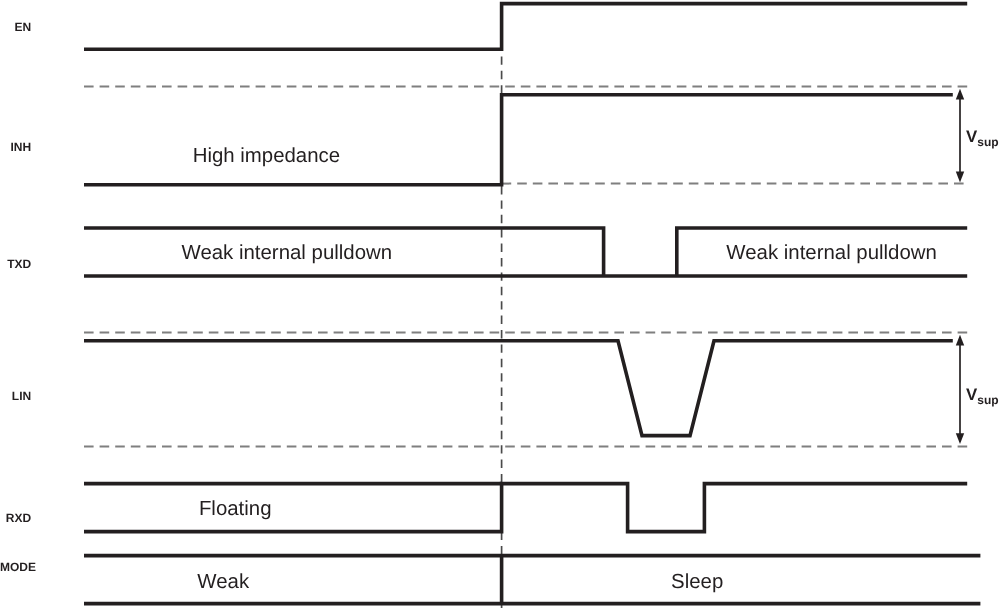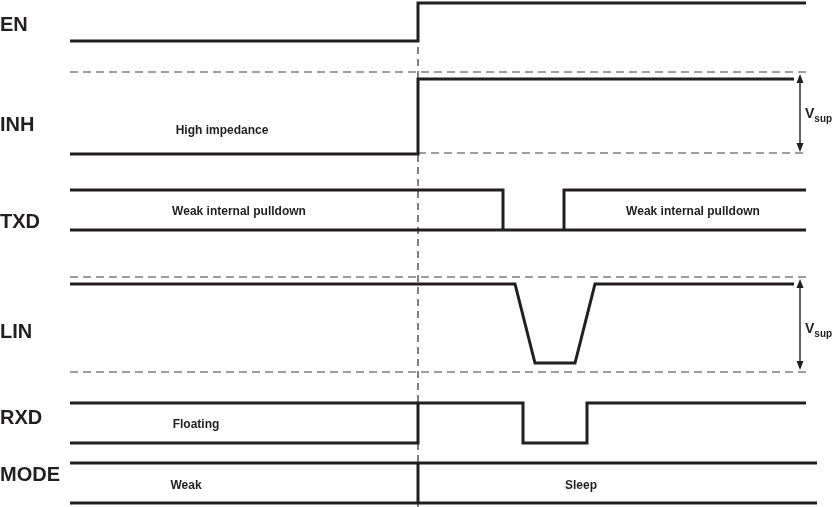--- a/index.html
+++ b/index.html
@@ -12,26 +12,26 @@
     background:var(--background); overflow:hidden;
     font-family:"Liberation Sans", sans-serif; color:var(--text);
   }
   #wave-svg{position:absolute;left:0;top:0;}
   .wave{fill:none;stroke:var(--line);stroke-width:3;stroke-linejoin:miter;}
   .dash{fill:none;stroke:var(--dashed-gray);stroke-width:1.7;stroke-dasharray:8 5;}
   .event{fill:none;stroke:var(--event-dash);stroke-width:1.4;stroke-dasharray:7 5;}
   .arrow-line{stroke:var(--line);stroke-width:1.4;}
   .arrow-head{fill:var(--line);stroke:none;}
   .sig-label{
-    position:absolute; left:0; width:26px; text-align:left;
-    font-size:20px; font-weight:bold; line-height:20px; white-space:nowrap;
+    position:absolute; left:0; width:26px; text-align:right;
+    font-size:10px; font-weight:bold; line-height:20px; white-space:nowrap;
   }
   .anno{
     position:absolute; transform:translate(-50%,-50%);
-    font-size:12px; font-weight:bold; white-space:nowrap;padding-left:16px;
+    font-size:17px; font-weight:normal; white-space:nowrap;padding-left:16px;
   }
   .vsup{
     position:absolute; font-size:14px; font-weight:bold; line-height:20px; white-space:nowrap;text-align:center;
   }
   .vsup sub{font-size:10px; font-weight:bold;}
 </style>
 </head>
 <body>
 
 <div id="stage">
@@ -58,21 +58,21 @@
       <polygon points="800,152 796.5,143 803.5,143" class="arrow-head"></polygon>
       <line x1="800" y1="281" x2="800" y2="368" class="arrow-line"></line>
       <polygon points="800,279 796.5,288 803.5,288" class="arrow-head"></polygon>
       <polygon points="800,370 796.5,361 803.5,361" class="arrow-head"></polygon>
     </svg>
 
   <div class="sig-label" style="top:14px">EN</div>
   <div class="sig-label" style="top:114px">INH</div>
   <div class="sig-label" style="top:211px">TXD</div>
   <div class="sig-label" style="top:321px">LIN</div>
-  <div class="sig-label" style="top:407px">RXD</div>
+  <div class="sig-label" style="top:423px">RXD</div>
   <div class="sig-label" style="top:464px">MODE</div>
 
   <div class="anno" style="left:214px; top:130px">High impedance</div>
   <div class="anno" style="left:231px; top:211px">Weak internal pulldown</div>
   <div class="anno" style="left:685px; top:211px">Weak internal pulldown</div>
   <div class="anno" style="left:188px; top:424px">Floating</div>
   <div class="anno" style="left:178px; top:485px">Weak</div>
   <div class="anno" style="left:573px; top:485px">Sleep</div>
 
   <div class="vsup" style="left:805px; top:103px"><span>V</span><sub>sup</sub></div>

